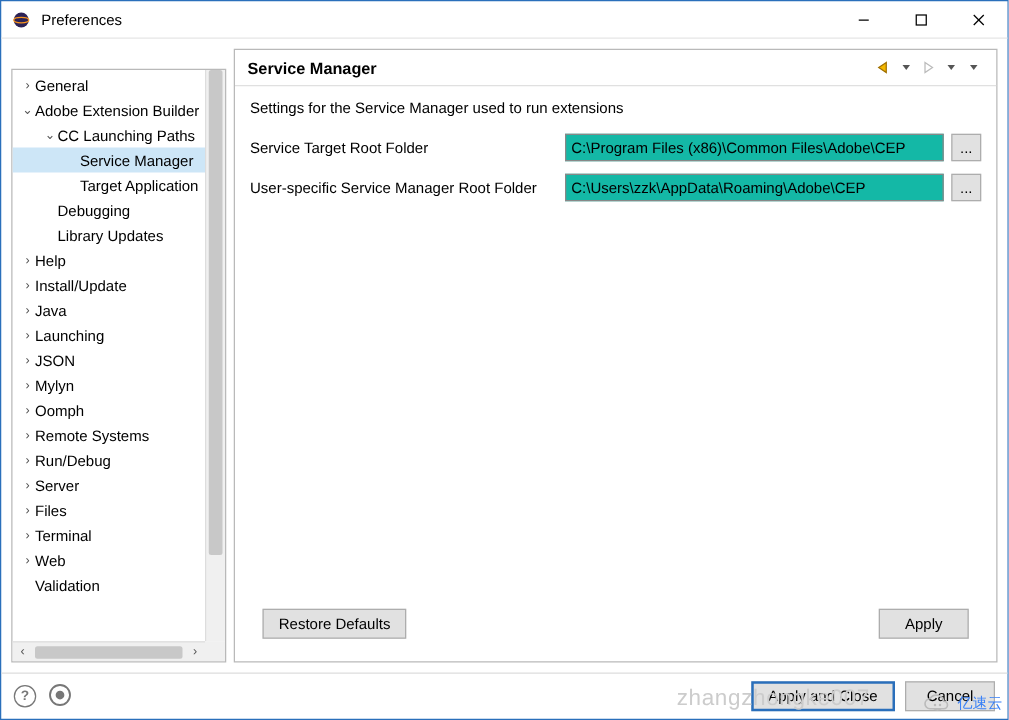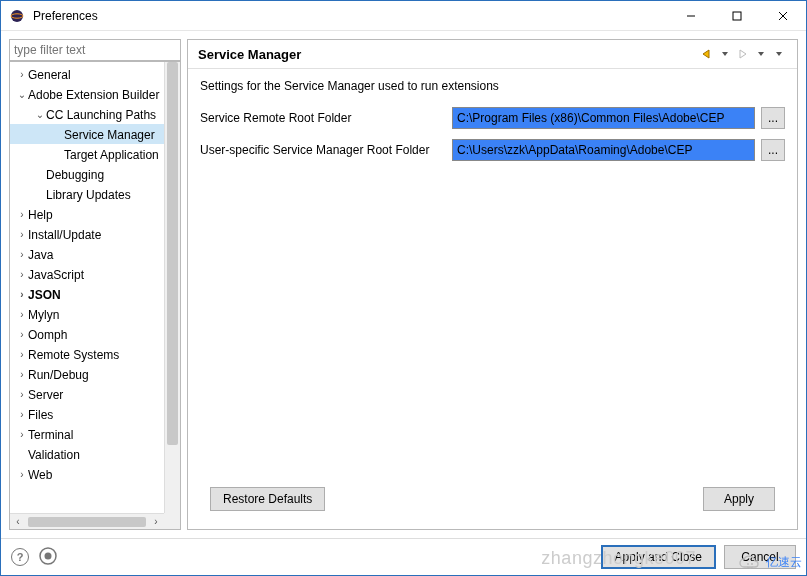--- a/index.html
+++ b/index.html
@@ -5,41 +5,41 @@
   * { box-sizing: border-box; font-family: "Segoe UI", Tahoma, sans-serif; font-size: 12px; }
   html,body { margin:0; padding:0; background:#fff; }
   .window { width:807px; height:576px; border:1px solid #2a6fbb; position:relative; background:#fff; display:flex; flex-direction:column; }
   .titlebar { height:30px; display:flex; align-items:center; padding:0 0 0 8px; border-bottom:1px solid #e6e6e6; }
   .titlebar .appicon { width:16px; height:16px; margin-right:8px; }
   .titlebar .title { flex:1; font-size:12px; color:#000; }
   .winbtn { width:46px; height:30px; display:flex; align-items:center; justify-content:center; color:#333; }
   .content { flex:1; display:flex; overflow:hidden; padding:8px; gap:6px; }
   .sidebar { width:172px; display:flex; flex-direction:column; }
   .filter { height:22px; border:1px solid #b9b9b9; padding:2px 4px; color:#888; background:#fff; width:100%; }
-  .tree-wrap { flex:1; border:1px solid #b9b9b9; margin-top:0; position:relative; overflow:hidden; background:#fff; }
+  .tree-wrap { flex:1; border:1px solid #b9b9b9; margin-top:16px; position:relative; overflow:hidden; background:#fff; }
   .tree { position:absolute; top:0; left:0; right:16px; bottom:16px; overflow:hidden; padding:2px 0; white-space:nowrap; }
   .tree .item { height:20px; line-height:20px; padding-left:6px; color:#000; }
   .tree .item.sel { background:#cde6f7; }
   .tree .tw { display:inline-block; width:12px; text-align:center; color:#555; font-size:10px; vertical-align:middle;}
   .tree .lbl { vertical-align:middle; }
   .vscroll { position:absolute; top:0; right:0; bottom:16px; width:16px; background:#f0f0f0; border-left:1px solid #ddd;}
   .vscroll .thumb { position:absolute; left:2px; right:2px; top:0; height:85%; background:#c8c8c8; border-radius:2px;}
   .hscroll { position:absolute; left:0; right:16px; bottom:0; height:16px; background:#f0f0f0; border-top:1px solid #ddd; display:flex; align-items:center; justify-content:space-between;}
   .hscroll .arrow { width:16px; text-align:center; color:#555; font-size:10px;}
   .hscroll .hthumb { flex:1; height:10px; background:#c8c8c8; margin:0 2px; border-radius:2px; }
   .corner { position:absolute; right:0; bottom:0; width:16px; height:16px; background:#f0f0f0; }
   .main { flex:1; border:1px solid #b9b9b9; display:flex; flex-direction:column; background:#fff; }
   .mainhead { display:flex; align-items:center; padding:6px 10px; border-bottom:1px solid #e0e0e0;}
   .mainhead h1 { font-size:13px; font-weight:bold; margin:0; flex:1; }
   .navarrow { width:16px; height:16px; margin-left:2px; display:flex; align-items:center; justify-content:center;}
   .mainbody { flex:1; padding:10px 12px; display:flex; flex-direction:column; }
   .desc { color:#000; margin-bottom:14px; }
   .row { display:flex; align-items:center; margin-bottom:10px; gap:6px; }
   .row .rlabel { width:246px; }
-  .row input.path { flex:1; height:22px; border:1px solid #888; padding:2px 4px; background:#3b82f6; }
+  .row input.path { flex:1; height:22px; border:1px solid #888; padding:2px 4px; background:#14b8a6; }
   .browse { width:24px; height:22px; border:1px solid #adadad; background:#e1e1e1; display:flex; align-items:center; justify-content:center; }
   .footer-inner { display:flex; justify-content:space-between; gap:8px; padding:8px 10px; }
   .btn { height:24px; min-width:72px; padding:0 12px; border:1px solid #adadad; background:#e1e1e1; display:inline-flex; align-items:center; justify-content:center; }
   .footer-outer { border-top:1px solid #ddd; display:flex; align-items:center; padding:6px 10px; }
   .footer-icons { display:flex; gap:10px; align-items:center; flex:1;}
   .iconcircle { width:18px; height:18px; border:1.5px solid #777; border-radius:50%; display:flex; align-items:center; justify-content:center; color:#777; font-size:11px; font-weight:bold;}
   .btn.primary { border:2px solid #2a6fbb; }
   .watermark { position:absolute; right:110px; bottom:6px; color:#ccc; font-size:18px; letter-spacing:0.5px; pointer-events:none;}
   .brand { position:absolute; right:4px; bottom:4px; display:flex; align-items:center; gap:4px; color:#3b82f6; font-size:13px; pointer-events:none;}
 </style>
@@ -68,44 +68,43 @@
     <div class="winbtn">
         <svg width="10" height="10">
           <line x1="1" y1="1" x2="9" y2="9" stroke="#000"></line>
           <line x1="9" y1="1" x2="1" y2="9" stroke="#000"></line>
         </svg>
       </div>
   </div>
 
   <div class="content">
     <div class="sidebar">
-      <input class="filter" placeholder="type filter text" style="">
       <div class="tree-wrap">
         <div class="tree" id="tree">
             <div class="item" style="padding-left: 6px;"><span class="tw">›</span><span class="lbl">General</span></div>
             <div class="item" style="padding-left: 6px;"><span class="tw">⌄</span><span class="lbl">Adobe Extension Builder</span></div>
             <div class="item" style="padding-left: 24px;"><span class="tw">⌄</span><span class="lbl">CC Launching Paths</span></div>
             <div class="item sel" style="padding-left: 42px;"><span class="tw"></span><span class="lbl">Service Manager</span></div>
             <div class="item" style="padding-left: 42px;"><span class="tw"></span><span class="lbl">Target Application</span></div>
             <div class="item" style="padding-left: 24px;"><span class="tw"></span><span class="lbl">Debugging</span></div>
             <div class="item" style="padding-left: 24px;"><span class="tw"></span><span class="lbl">Library Updates</span></div>
             <div class="item" style="padding-left: 6px;"><span class="tw">›</span><span class="lbl">Help</span></div>
             <div class="item" style="padding-left: 6px;"><span class="tw">›</span><span class="lbl">Install/Update</span></div>
             <div class="item" style="padding-left: 6px;"><span class="tw">›</span><span class="lbl">Java</span></div>
-            <div class="item" style="padding-left: 6px;"><span class="tw">›</span><span class="lbl">JavaScript</span></div>
-            <div class="item" style="padding-left: 6px; font-weight: bold;"><span class="tw">›</span><span class="lbl">JSON</span></div>
+            <div class="item" style="padding-left: 6px;"><span class="tw">›</span><span class="lbl">Launching</span></div>
+            <div class="item" style="padding-left: 6px;"><span class="tw">›</span><span class="lbl">JSON</span></div>
             <div class="item" style="padding-left: 6px;"><span class="tw">›</span><span class="lbl">Mylyn</span></div>
             <div class="item" style="padding-left: 6px;"><span class="tw">›</span><span class="lbl">Oomph</span></div>
             <div class="item" style="padding-left: 6px;"><span class="tw">›</span><span class="lbl">Remote Systems</span></div>
             <div class="item" style="padding-left: 6px;"><span class="tw">›</span><span class="lbl">Run/Debug</span></div>
             <div class="item" style="padding-left: 6px;"><span class="tw">›</span><span class="lbl">Server</span></div>
             <div class="item" style="padding-left: 6px;"><span class="tw">›</span><span class="lbl">Files</span></div>
             <div class="item" style="padding-left: 6px;"><span class="tw">›</span><span class="lbl">Terminal</span></div>
+            <div class="item" style="padding-left: 6px;"><span class="tw">›</span><span class="lbl">Web</span></div>
             <div class="item" style="padding-left: 6px;"><span class="tw"></span><span class="lbl">Validation</span></div>
-            <div class="item" style="padding-left: 6px;"><span class="tw">›</span><span class="lbl">Web</span></div>
           </div>
         <div class="vscroll">
             <div class="thumb"></div>
           </div>
         <div class="hscroll">
           <span class="arrow">‹</span>
           <div class="hthumb"></div>
           <span class="arrow">›</span>
         </div>
         <div class="corner"></div>
@@ -138,21 +137,21 @@
         <span class="navarrow">
             <svg width="8" height="8">
               <path d="M1 2 L7 2 L4 6 Z" fill="#555"></path>
             </svg>
           </span>
       </div>
       <div class="mainbody">
         <div class="desc">Settings for the Service Manager used to run extensions</div>
         <div id="fields">
             <div class="row">
-              <div class="rlabel">Service Remote Root Folder</div>
+              <div class="rlabel">Service Target Root Folder</div>
               <input class="path" value="C:\Program Files (x86)\Common Files\Adobe\CEP" style="">
               <button class="browse">...</button>
             </div>
             <div class="row">
               <div class="rlabel">User-specific Service Manager Root Folder</div>
               <input class="path" value="C:\Users\zzk\AppData\Roaming\Adobe\CEP" style="">
               <button class="browse">...</button>
             </div>
           </div>
         <div style="flex:1"></div>

